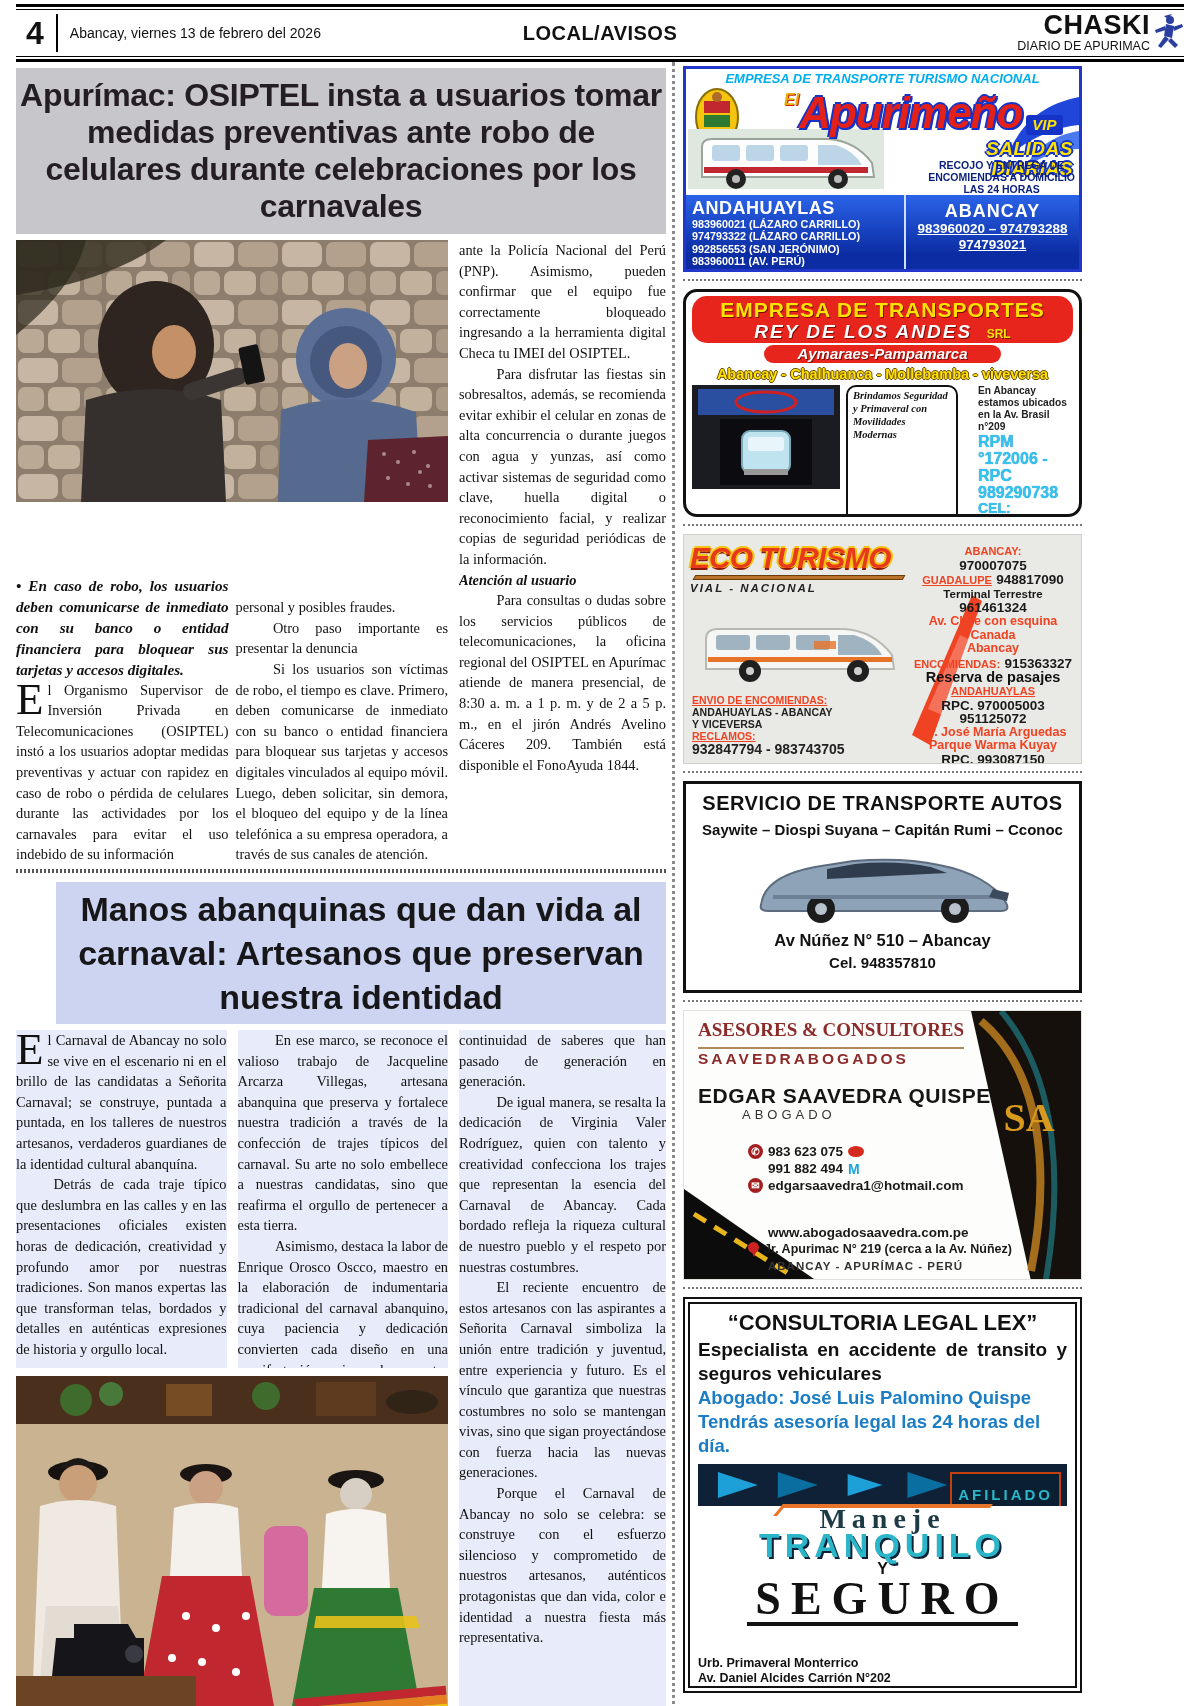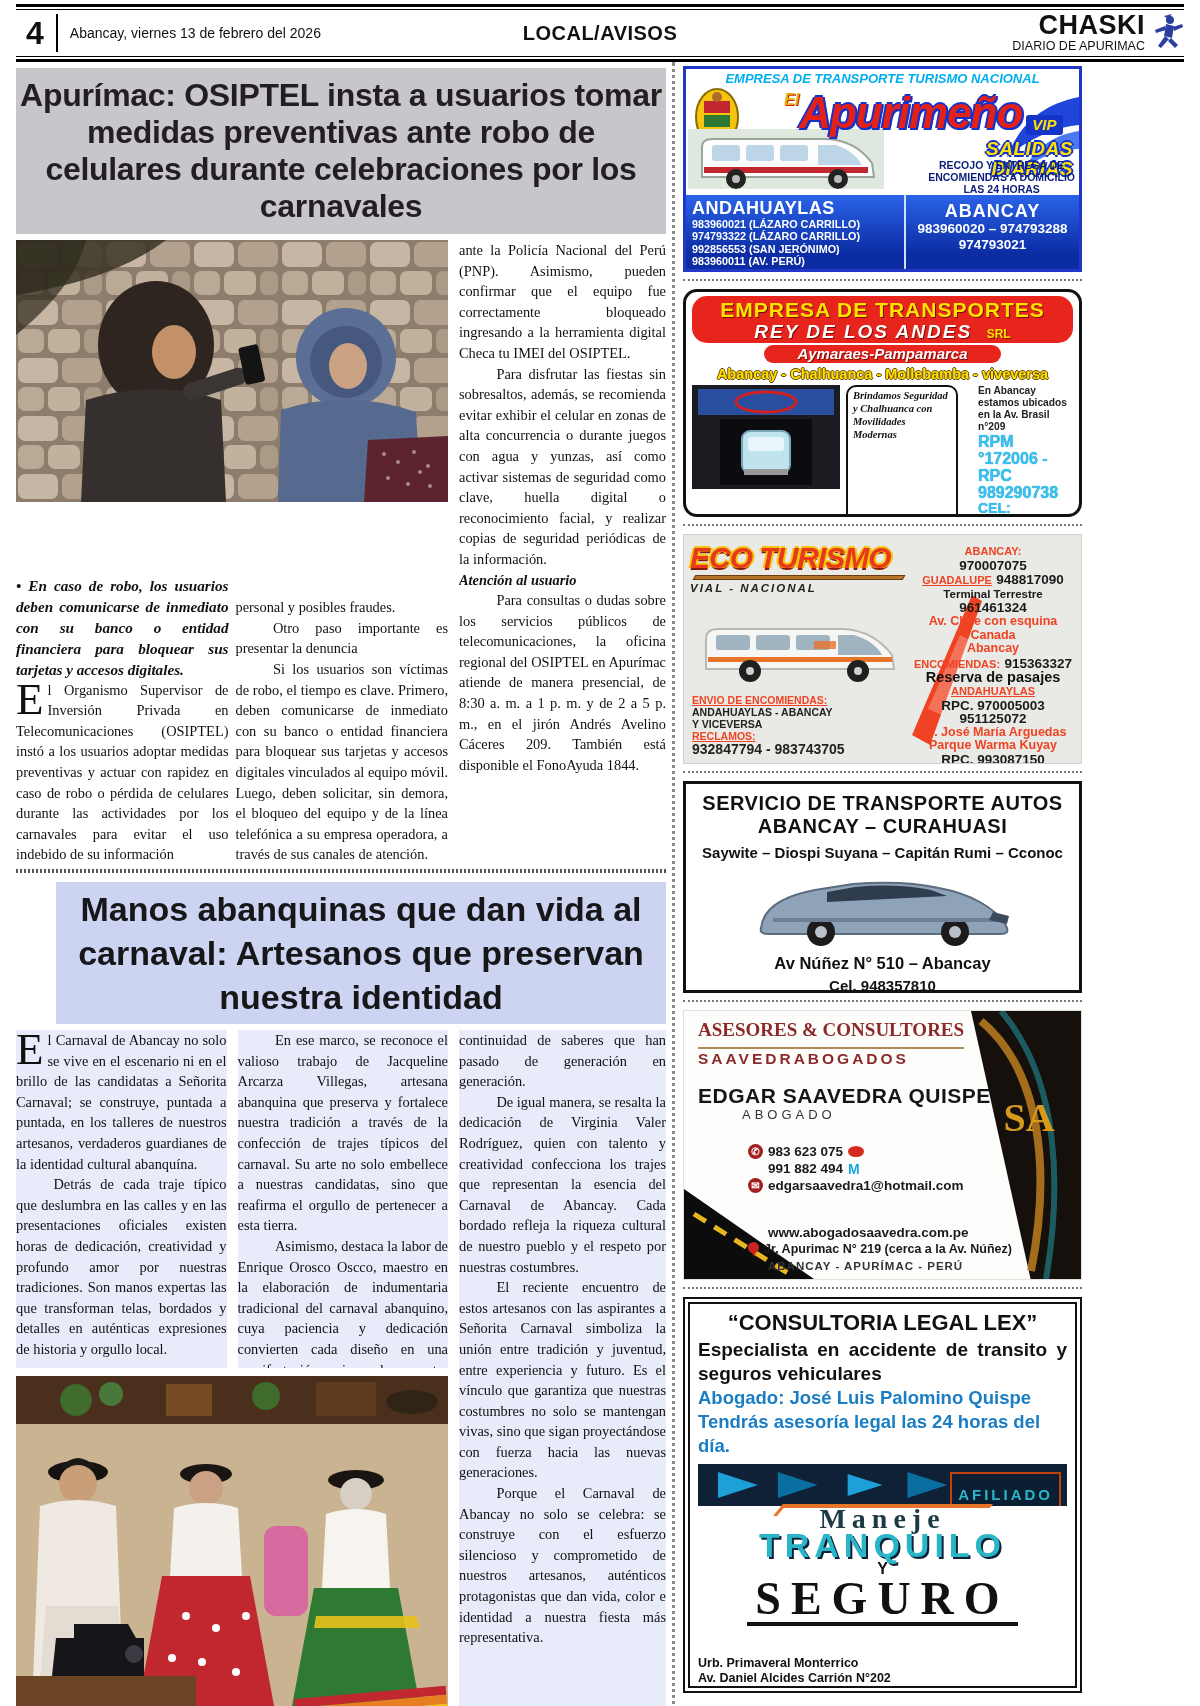--- a/index.html
+++ b/index.html
@@ -8,21 +8,21 @@
 
   
   .masthead { margin:4px 16px 0 16px; }
   .rule-top { height:6px; border-top:3px solid #000; border-bottom:1px solid #000; }
   .rule-bot { height:6px; border-top:1px solid #000; border-bottom:3px solid #000; }
   .header-row { position:relative; display:flex; align-items:center; height:46px; }
   .pagenum { font:bold 32px/1 "Liberation Sans", sans-serif; padding:0 12px 0 10px; }
   .hdr-vline { border-left:2px solid #000; height:38px; }
   .hdr-date { font:14px/1 "Liberation Sans", sans-serif; margin-left:12px; }
   .hdr-section { position:absolute; left:0; right:0; text-align:center; font:bold 20px/1 "Liberation Sans", sans-serif; letter-spacing:.5px; }
-  .brand { margin-left:auto; display:flex; align-items:center; gap:5px; }
+  .brand { margin-left:auto; display:flex; align-items:center; }
   .brand-txt { text-align:right; }
   .brand-name { font:bold 27px/1 "Liberation Sans", sans-serif; letter-spacing:.5px; }
   .brand-sub { font:12.5px/1.2 "Liberation Sans", sans-serif; }
 
   
   .main { display:flex; margin:0 16px; }
   .left-col { width:650px; }
   .ads-col { width:410px; margin-left:6px; border-left:3px dotted #8a8a8a; padding-left:8px; padding-top:4px; }
 
   
@@ -67,21 +67,21 @@
   .apu-salidas { position:absolute; right:6px; top:52px; text-align:right; color:#ffe200;
      font:bold italic 19px/20px "Liberation Sans", sans-serif; letter-spacing:.5px;
      text-shadow:-2px 0 0 #1633c8, 2px 0 0 #1633c8, 0 -2px 0 #1633c8, 0 2px 0 #1633c8; }
   .apu-recojo { position:absolute; right:4px; bottom:0; text-align:center; color:#0a1f7a; font:bold 10.5px/12px "Liberation Sans", sans-serif; }
   .apu-bottom { display:flex; height:74px; background:linear-gradient(180deg,#2a63e8 0%,#0b2ca3 80%); color:#fff; }
   .apu-and { width:56%; padding:3px 6px; border-right:2px solid #cfe0ff; }
   .apu-and-title { font:bold 18px/20px "Liberation Sans", sans-serif; letter-spacing:.5px; }
   .apu-and-line { font:bold 10.8px/12.4px "Liberation Sans", sans-serif; }
   .apu-aba { flex:1; text-align:center; padding-top:6px; }
   .apu-aba-title { font:bold 18px/20px "Liberation Sans", sans-serif; letter-spacing:1px; }
-  .apu-aba-line { font:bold 13.5px/16px "Liberation Sans", sans-serif; }
+  .apu-aba-line { font:bold 13.5px/16px "Liberation Sans", sans-serif;text-decoration:underline; }
 
   
   .ad-rey { border:3px solid #111; border-radius:14px; height:228px; padding:4px 6px; background:#fff; }
   .rey-banner { background:#e8251c; border-radius:15px; text-align:center; padding:2px 2px 1px; }
   .rey-t1 { font:bold 21px/23px "Liberation Sans", sans-serif; color:#ffe200; letter-spacing:1px;
      text-shadow:1px 1px 0 #7a0d08; }
   .rey-t2 { font:bold italic 19px/21px "Liberation Sans", sans-serif; color:#fff; letter-spacing:2px; text-shadow:1px 1px 0 #7a0d08; }
   .rey-srl { font:bold 12px "Liberation Sans", sans-serif; color:#ffe200; letter-spacing:0; }
   .rey-pill { margin:2px auto 0; width:62%; background:#e8251c; border-radius:12px; color:#fff; text-align:center;
      font:bold italic 15px/18px "Liberation Sans", sans-serif; text-shadow:1px 1px 0 #7a0d08; }
@@ -418,21 +418,21 @@
             <ellipse cx="74" cy="17" rx="30" ry="10" fill="none" stroke="#d02020" stroke-width="3"></ellipse>
             <rect x="28" y="34" width="92" height="66" fill="#0c0c10"></rect>
             <rect x="50" y="46" width="48" height="42" rx="8" fill="#bfe3ef" stroke="#7aa8b8" stroke-width="2"></rect>
             <rect x="56" y="52" width="36" height="14" rx="3" fill="#e8f6fb"></rect>
             <rect x="52" y="84" width="44" height="6" fill="#999"></rect>
           </svg>
           <div class="rey-info">
             <div class="rey-top-info">
               <div class="rey-slogan">
                 <div>Brindamos Seguridad</div>
-                <div>y Chalhuanca con</div>
+                <div>y Primaveral con</div>
                 <div>Movilidades Modernas</div>
               </div>
               <div class="rey-contact">
                 <div class="rey-small">En Abancay estamos ubicados  en la Av. Brasil n°209</div>
                 <div class="cyan-num rey-rpm1">RPM °172006 - RPC 989290738</div>
                 <div class="cyan-num rey-cel1">CEL: 983672006</div>
               </div>
             </div>
             <div class="rey-small" style="text-align:right;margin-top:2px;">En Chalhuanca estamos ubicados en el Jr. Leoncio Prado s/n</div>
             <div class="cyan-num rey-rpm2">RPM °173000</div>
@@ -489,21 +489,20 @@
           <div class="l2">Y VICEVERSA</div>
           <div class="eco-red l1">RECLAMOS:</div>
           <div class="l2" style="font-size:14px;line-height:15px;">932847794 - 983743705</div>
         </div>
       </div>
 
       <div class="ad-sep"></div>
 
       <div class="ad ad-autos">
         <div class="autos-t">SERVICIO DE TRANSPORTE AUTOS</div>
-        <div class="autos-t">ABANCAY – CURAHUASI</div>
         <div class="autos-route">Saywite – Diospi Suyana – Capitán Rumi – Cconoc</div>
         <svg width="280" height="86" viewBox="0 0 280 86">
           <path d="M18,66 C20,46 40,34 72,28 L110,22 Q160,18 196,26 C228,32 252,46 262,62 L264,66 Q266,72 258,72 L26,72 Q16,72 18,66 Z" fill="#8ea2b8" stroke="#5c6b7e" stroke-width="2"></path>
           <path d="M84,30 L112,25 Q152,21 188,28 L204,34 L84,40 Z" fill="#2e3c4e"></path>
           <circle cx="78" cy="70" r="14" fill="#1c1c1c"></circle>
             <circle cx="78" cy="70" r="6" fill="#b9c2cc"></circle>
           <circle cx="212" cy="70" r="14" fill="#1c1c1c"></circle>
             <circle cx="212" cy="70" r="6" fill="#b9c2cc"></circle>
           <rect x="30" y="56" width="230" height="4" fill="#6e8096"></rect>
           <path d="M250,50 L266,54 L264,62 L246,58 Z" fill="#3c4a5c"></path>

